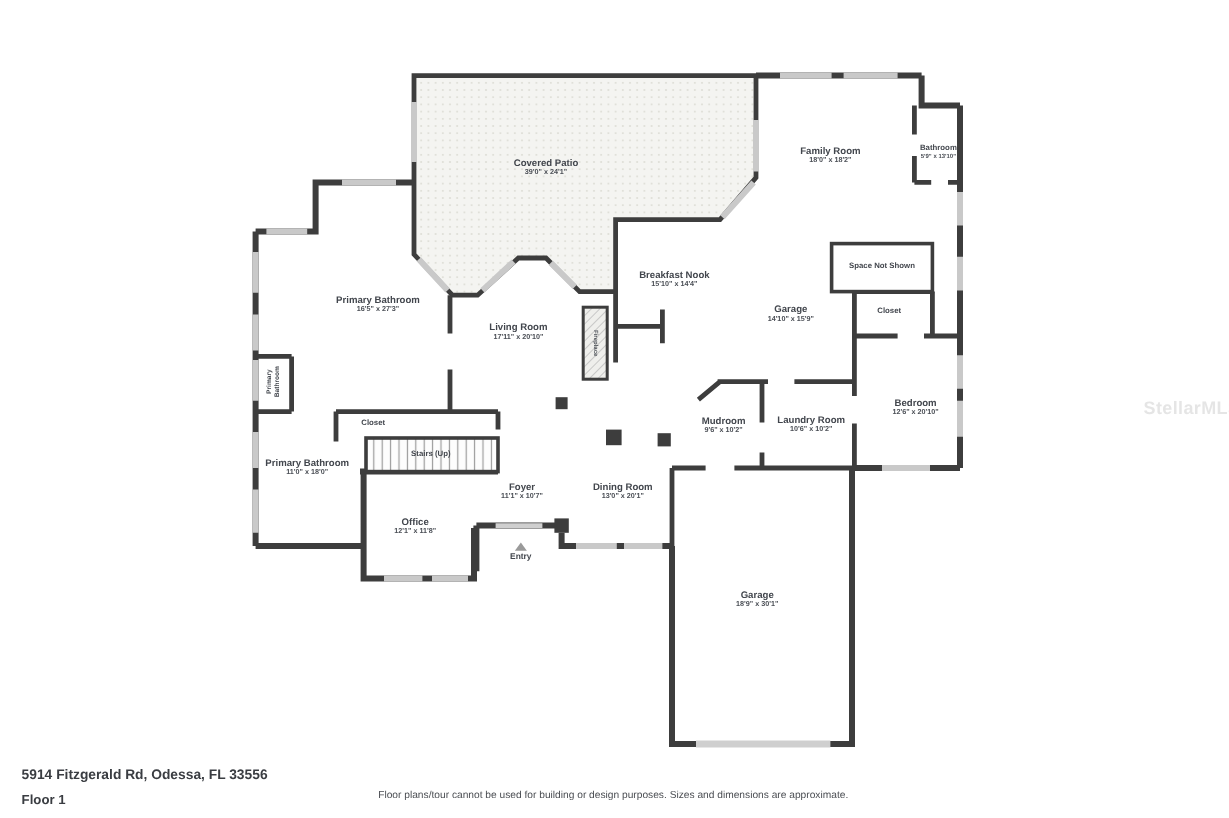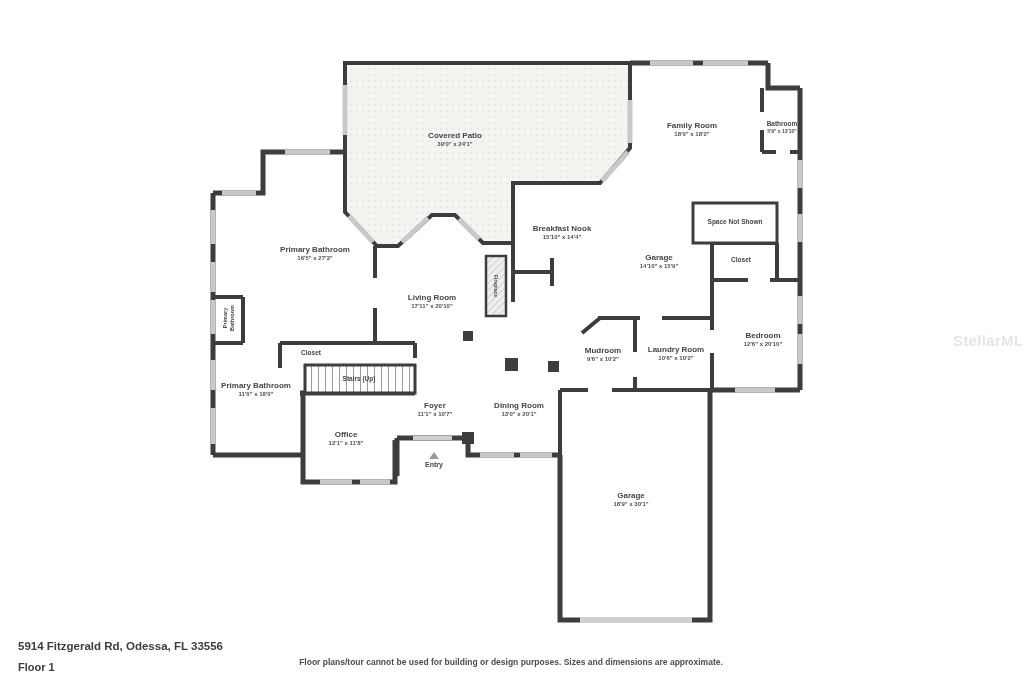--- a/index.html
+++ b/index.html
@@ -17,21 +17,21 @@
   .fpl{transform:translate(-50%,-50%) rotate(90deg);font-size:5px;font-weight:700;color:#4b4f56;}
   .entry-wrap{position:absolute;transform:translate(-50%,-50%);text-align:center;}
   .tri{width:0;height:0;border-left:5px solid transparent;border-right:5px solid transparent;
        border-bottom:7px solid #9a9a9a;margin:0 auto 2px auto;}
   .entry-txt{font-size:7px;font-weight:700;color:#42464d;}
   .watermark{position:absolute;left:953px;top:332px;font-size:15px;font-weight:700;
              color:rgba(110,110,110,0.18);letter-spacing:0.3px;}
   .addr{position:absolute;left:18px;top:640px;font-size:11.5px;font-weight:700;color:#3a3d42;text-align:right;}
   .floor{position:absolute;left:18px;top:661px;font-size:11px;font-weight:700;color:#3a3d42;}
   .disc{position:absolute;left:511px;top:657px;transform:translateX(-50%);
-        font-size:8.5px;font-weight:700;color:#4a4d52;white-space:nowrap;}
+        font-size:8.5px;font-weight:400;color:#4a4d52;white-space:nowrap;}
 </style>
 </head>
 <body>
 
 <div id="stage">
 
   <svg width="1024" height="682" viewBox="0 0 1024 682">
     <defs>
       <pattern id="dots" width="6" height="6" patternUnits="userSpaceOnUse">
         <rect width="6" height="6" fill="#f4f4f1"></rect>
@@ -105,21 +105,21 @@
     <div class="rname">Garage</div>
     <div class="rdims">14'10" x 15'9"</div>
   </div>
   <div class="lbl sm" style="left:741px;top:260px">
     <div class="rname">Closet</div>
   </div>
   <div class="lbl" style="left:315px;top:254px">
     <div class="rname">Primary Bathroom</div>
     <div class="rdims">16'5" x 27'3"</div>
   </div>
-  <div class="lbl" style="left:432px;top:302px">
+  <div class="lbl" style="left:432px;top:277px">
     <div class="rname">Living Room</div>
     <div class="rdims">17'11" x 20'10"</div>
   </div>
   <div class="lbl fpl" style="left:496px;top:286px;position:absolute">Fireplace</div>
   <div class="lbl vert" style="left:229px;top:318px">
     <div class="rname">Primary Bathroom</div>
   </div>
   <div class="lbl" style="left:763px;top:340px">
     <div class="rname">Bedroom</div>
     <div class="rdims">12'6" x 20'10"</div>

